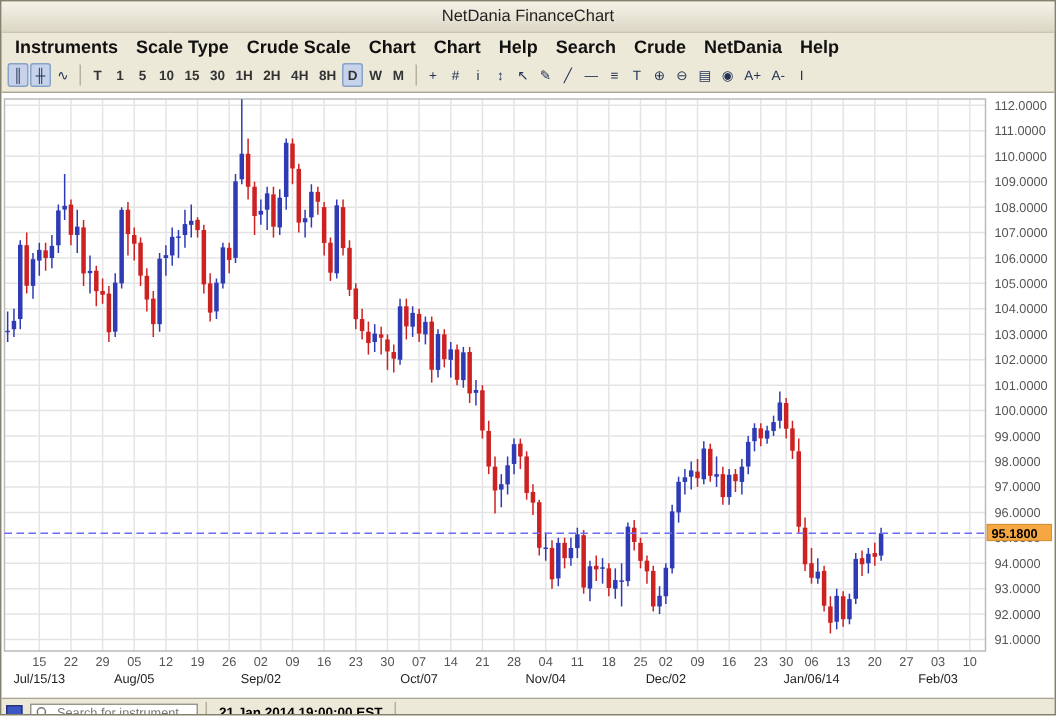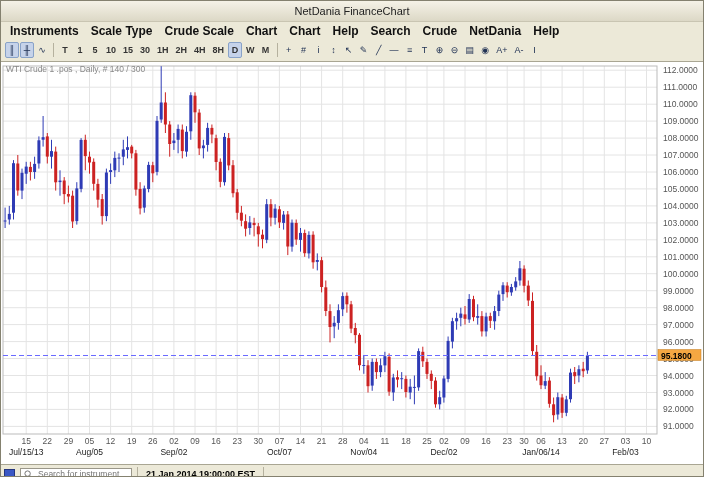--- a/index.html
+++ b/index.html
@@ -105,21 +105,20 @@
       <div class="tool-btn">⊕</div>
       <div class="tool-btn">⊖</div>
       <div class="tool-btn">▤</div>
       <div class="tool-btn">◉</div>
       <div class="tool-btn">A+</div>
       <div class="tool-btn">A-</div>
       <div class="tool-btn">I</div>
     </div>
 
   <div class="chart-wrap">
-    <div class="instrument-label">WTI Crude 1 .pos , Daily, # 140 / 300</div>
     <svg id="chart-svg" width="702" height="398">
         <line x1="2" y1="364.4" x2="656" y2="364.4" stroke="#e4e4e4" stroke-width="1"></line>
         <text x="662" y="367.4" class="axis-label">91.0000</text>
         <line x1="2" y1="347.4" x2="656" y2="347.4" stroke="#e4e4e4" stroke-width="1"></line>
         <text x="662" y="350.4" class="axis-label">92.0000</text>
         <line x1="2" y1="330.5" x2="656" y2="330.5" stroke="#e4e4e4" stroke-width="1"></line>
         <text x="662" y="333.5" class="axis-label">93.0000</text>
         <line x1="2" y1="313.5" x2="656" y2="313.5" stroke="#e4e4e4" stroke-width="1"></line>
         <text x="662" y="316.5" class="axis-label">94.0000</text>
         <line x1="2" y1="296.5" x2="656" y2="296.5" stroke="#e4e4e4" stroke-width="1"></line>

